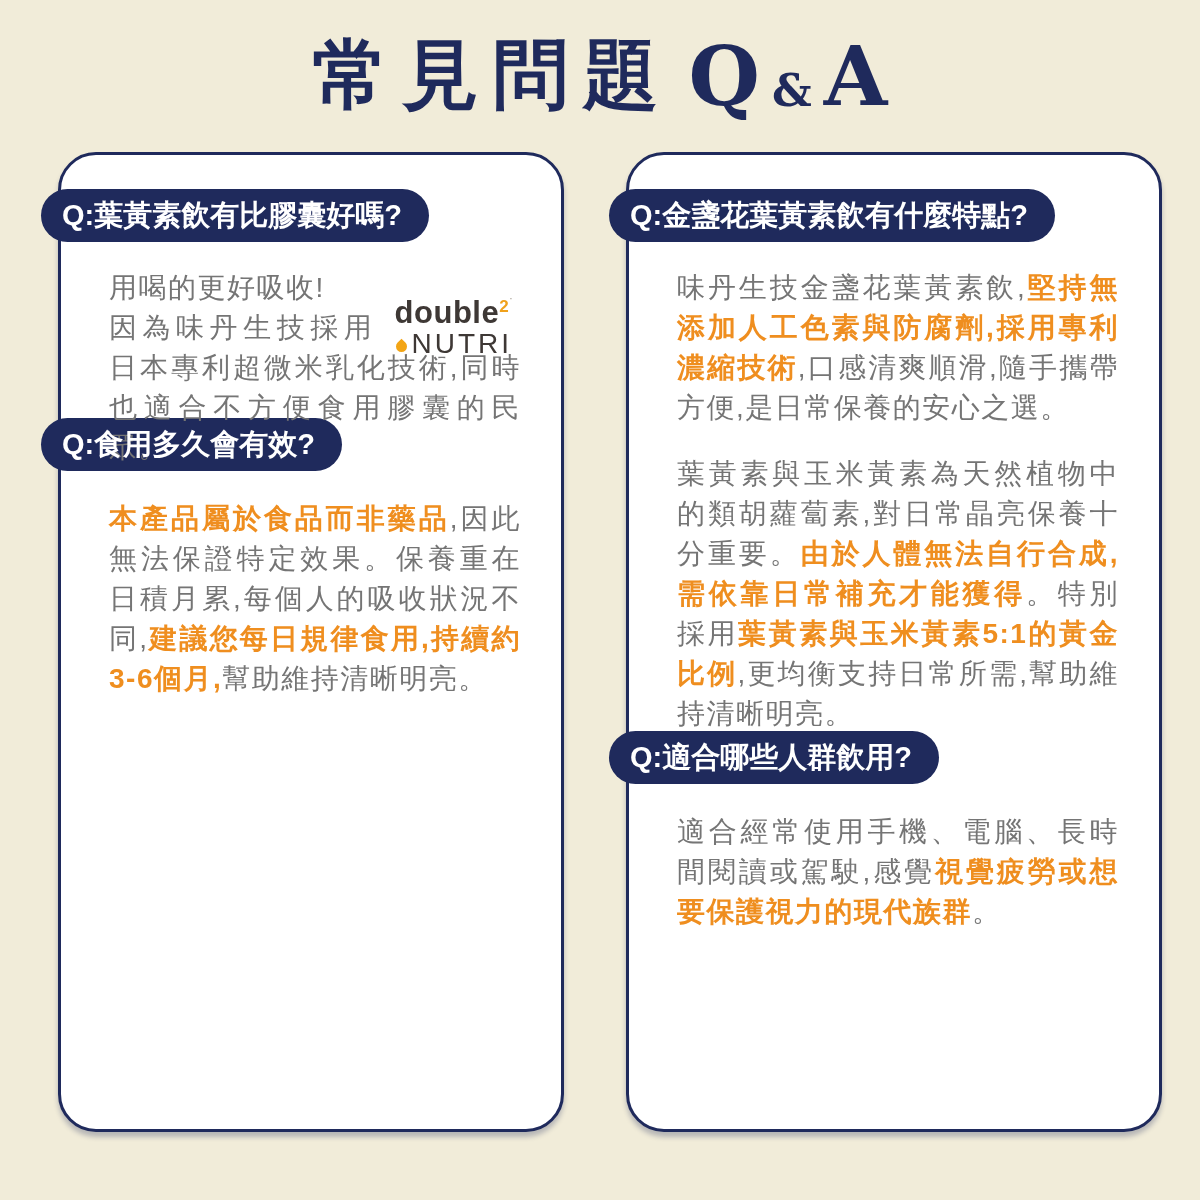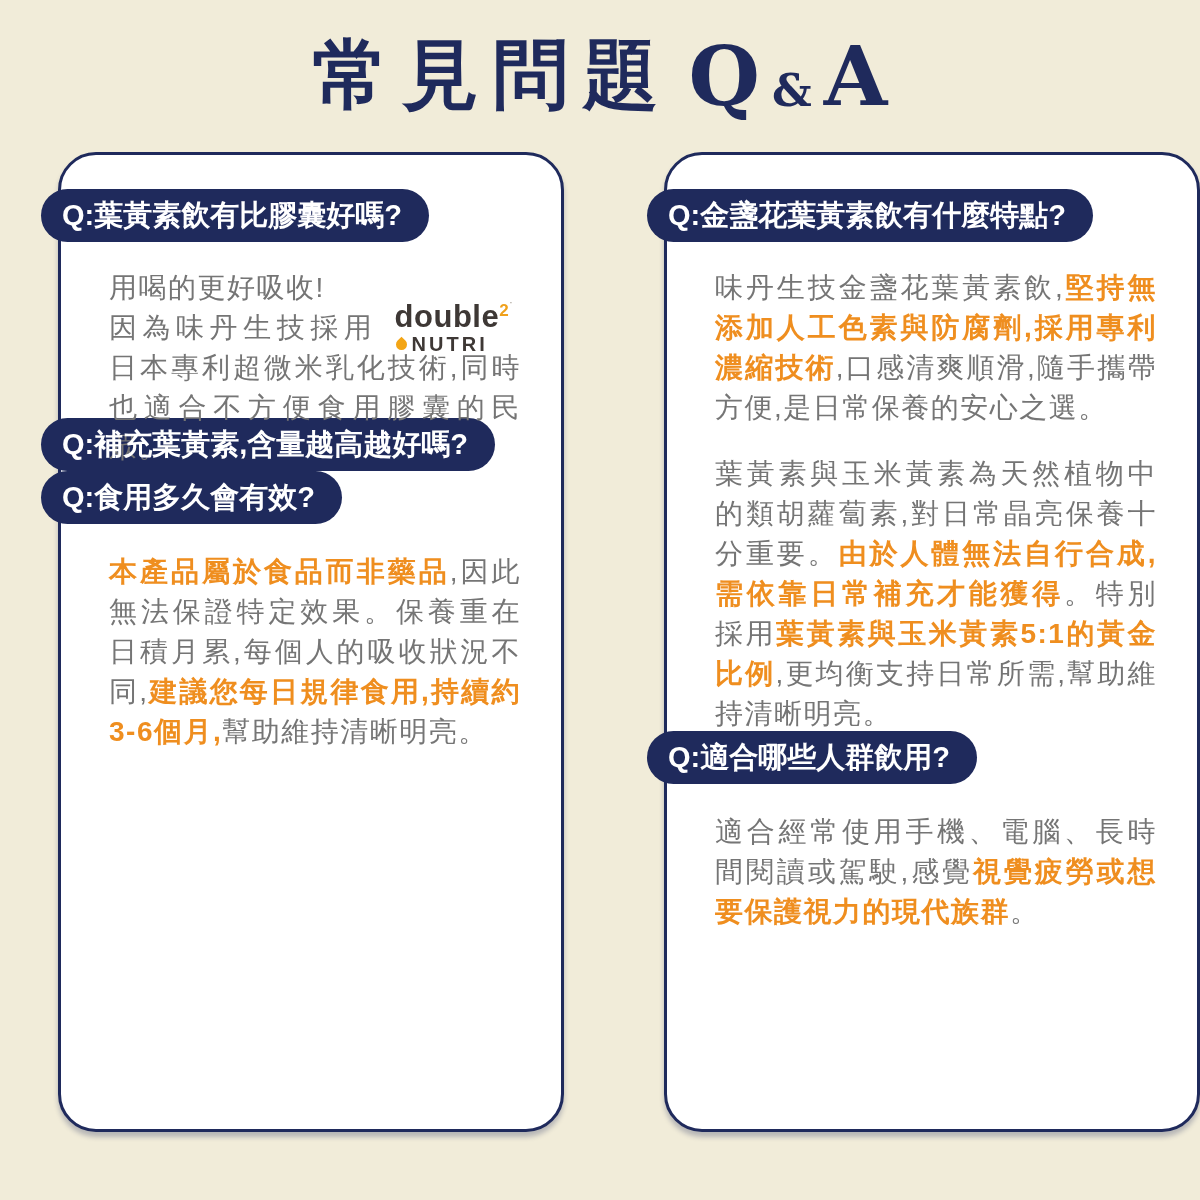--- a/index.html
+++ b/index.html
@@ -20,21 +20,21 @@
     font-weight:bold;
     gap:10px;
   }
   .t-zh { font-size:76px; letter-spacing:14px; }
   .t-q, .t-a { font-size:82px; letter-spacing:0; }
   .t-q { margin-left:6px; }
   .t-amp { font-size:44px; margin:28px 2px 0 2px; }
 
   
   .cards {
-    display:flex; margin:18px 0 0 58px; gap:62px;justify-content:space-between;
+    display:flex; margin:18px 0 0 58px; gap:62px;
   }
   .card {
     background:#ffffff;
     border:3px solid #1f2a5c;
     border-radius:38px;
     height:980px;
     box-sizing:border-box;
     box-shadow:0 5px 5px rgba(32,42,92,0.28);
     overflow:visible;
   }
@@ -80,21 +80,21 @@
   }
   .logo-top {
     display:block;
     font-size:31px; font-weight:bold; color:#3e3835;
     letter-spacing:0.5px;
   }
   .logo-sup { font-size:17px; color:#f0a11c; font-weight:bold; }
   .logo-mark { font-size:10px; color:#b7b0a8; vertical-align:6px; }
   .logo-bottom {
     display:block; margin-top:2px;
-    font-size:20px; font-weight:bold; color:#3e3835;
+    font-size:28px; font-weight:normal; color:#3e3835;
     letter-spacing:3px;
   }
   .drop {
     display:inline-block;
     width:11px; height:11px;
     background:#f3a515;
     border-radius:0 50% 50% 50%;
     transform:rotate(45deg);
     margin:0 5px 1px 1px;
   }
@@ -114,21 +114,20 @@
   <div class="cards">
 
     <section class="card card-left">
 
       <div class="pill pill-1">Q:葉黃素飲有比膠囊好嗎?</div>
       <div class="body body-1">
         <p class="txt"><span><span>用喝的更好吸收!
 因為味丹生技採用 </span></span><span class="logo"><span class="logo-top"><span>double</span><sup class="logo-sup"><span>2</span><span class="logo-mark">˙</span></sup></span><span class="logo-bottom"><span class="drop"></span><span>NUTRI</span></span></span><span><span> 日本專利超微米乳化技術,同時也適合不方便食用膠囊的民眾。</span></span></p>
       </div>
 
-      <div class="pill">Q:補充葉黃素,含量越高越好嗎?</div>
 
       <div class="pill">Q:食用多久會有效?</div>
       <div class="body body-3">
         <p class="txt"><span class="hl">本產品屬於食品而非藥品</span><span>,因此無法保證特定效果。保養重在日積月累,每個人的吸收狀況不同,</span><span class="hl">建議您每日規律食用,持續約3-6個月,</span><span>幫助維持清晰明亮。</span></p>
       </div>
 
     </section>
 
     <section class="card card-right">
 

